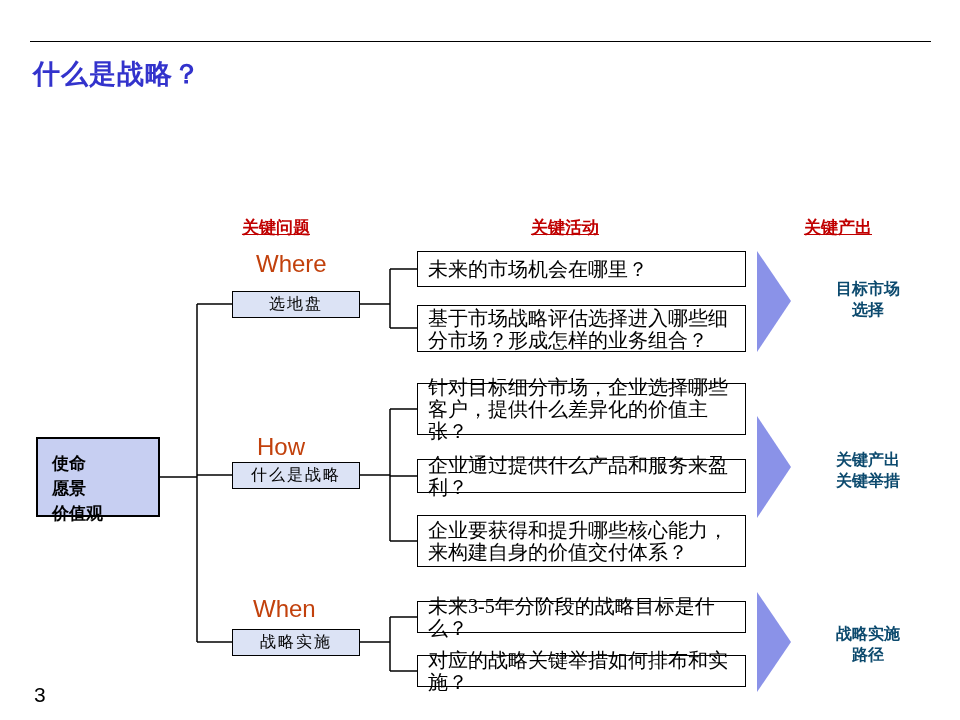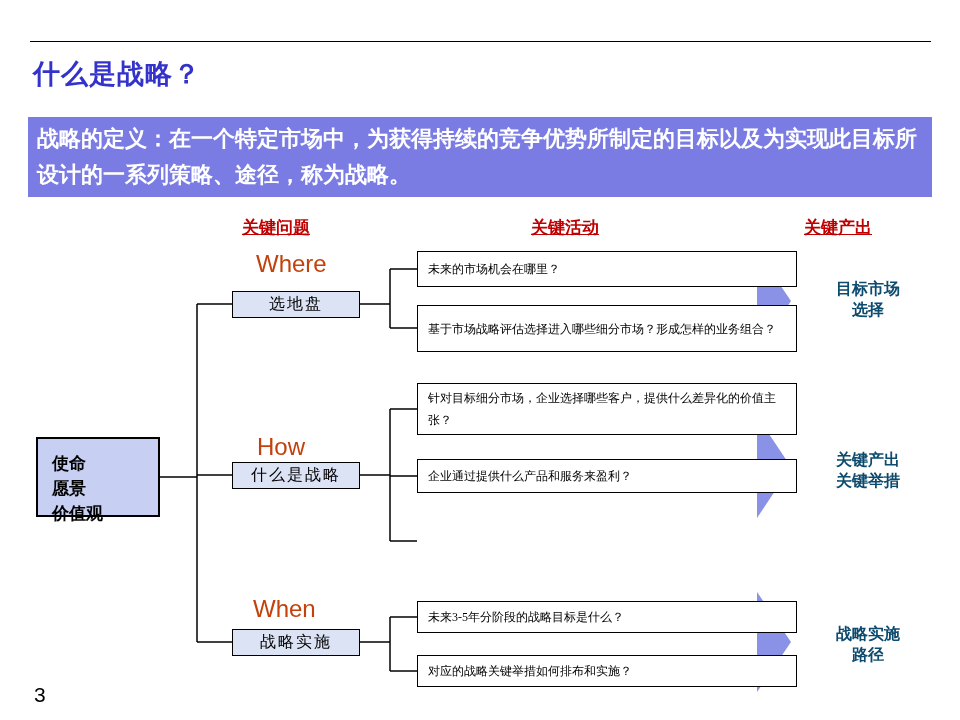--- a/index.html
+++ b/index.html
@@ -33,44 +33,43 @@
     position:absolute;font-family:"Liberation Sans","DejaVu Sans",sans-serif;
     font-size:24px;color:#c2410c;white-space:nowrap;
   }
   .branch-box{
     position:absolute;left:232px;width:128px;height:27px;
     background:#dce3f5;border:1.5px solid #000;box-sizing:border-box;
     display:flex;align-items:center;justify-content:center;
     font-size:16px;letter-spacing:2px;
   }
   .q-box{
-    position:absolute;left:417px;width:380px;
+    position:absolute;left:417px;width:329px;
     background:#ffffff;border:1.5px solid #000;box-sizing:border-box;
     display:flex;align-items:center;
-    font-size:12px;line-height:22px;padding:14px 10px;
+    font-size:20px;line-height:22px;padding:14px 10px;
   }
   .output-label{
     position:absolute;left:812px;width:112px;text-align:center;
     font-size:16px;font-weight:bold;line-height:21px;color:#0c4a6e;
   }
   .page-num{
     position:absolute;left:34px;top:683px;
     font-family:"Liberation Sans","DejaVu Sans",sans-serif;font-size:21px;
   }
 </style>
 </head>
 <body>
 
 <div id="slide">
 
   <div class="top-rule"></div>
 
   <h1 class="title">什么是战略？</h1>
 
-  <div class="banner">战略的定义：在一个特定市场中，为获得持续的竞争优势所制定的目标以及为实现此目标所设计的一系列策略、途径，称为战略。</div>
 
   <div class="col-header" style="left:276px">关键问题</div>
   <div class="col-header" style="left:565px">关键活动</div>
   <div class="col-header" style="left:838px">关键产出</div>
 
   <svg class="connectors" viewBox="0 0 960 720">
     <g stroke="#000" stroke-width="1.5" fill="none">
       <path d="M160 477 H197"></path>
       <path d="M197 304 V642"></path>
       <path d="M197 304 H232"></path>
@@ -109,20 +108,21 @@
   <div class="q-box" style="top:305px;height:47px">基于市场战略评估选择进入哪些细分市场？形成怎样的业务组合？</div>
   <div class="output-label" style="top:278px">
     <div>目标市场</div>
     <div>选择</div>
   </div>
 
   <div class="branch-label" style="left:257px;top:433px">How</div>
   <div class="branch-box" style="top:462px">什么是战略</div>
   <div class="q-box" style="top:383px;height:52px">针对目标细分市场，企业选择哪些客户，提供什么差异化的价值主张？</div>
   <div class="q-box" style="top:459px;height:34px">企业通过提供什么产品和服务来盈利？</div>
+  <div class="q-box" style="top:515px;height:52px">企业要获得和提升哪些核心能力，来构建自身的价值交付体系？</div>
   <div class="output-label" style="top:449px">
     <div>关键产出</div>
     <div>关键举措</div>
   </div>
 
   <div class="branch-label" style="left:253px;top:595px">When</div>
   <div class="branch-box" style="top:629px">战略实施</div>
   <div class="q-box" style="top:601px;height:32px">未来3-5年分阶段的战略目标是什么？</div>
   <div class="q-box" style="top:655px;height:32px">对应的战略关键举措如何排布和实施？</div>
   <div class="output-label" style="top:623px">

